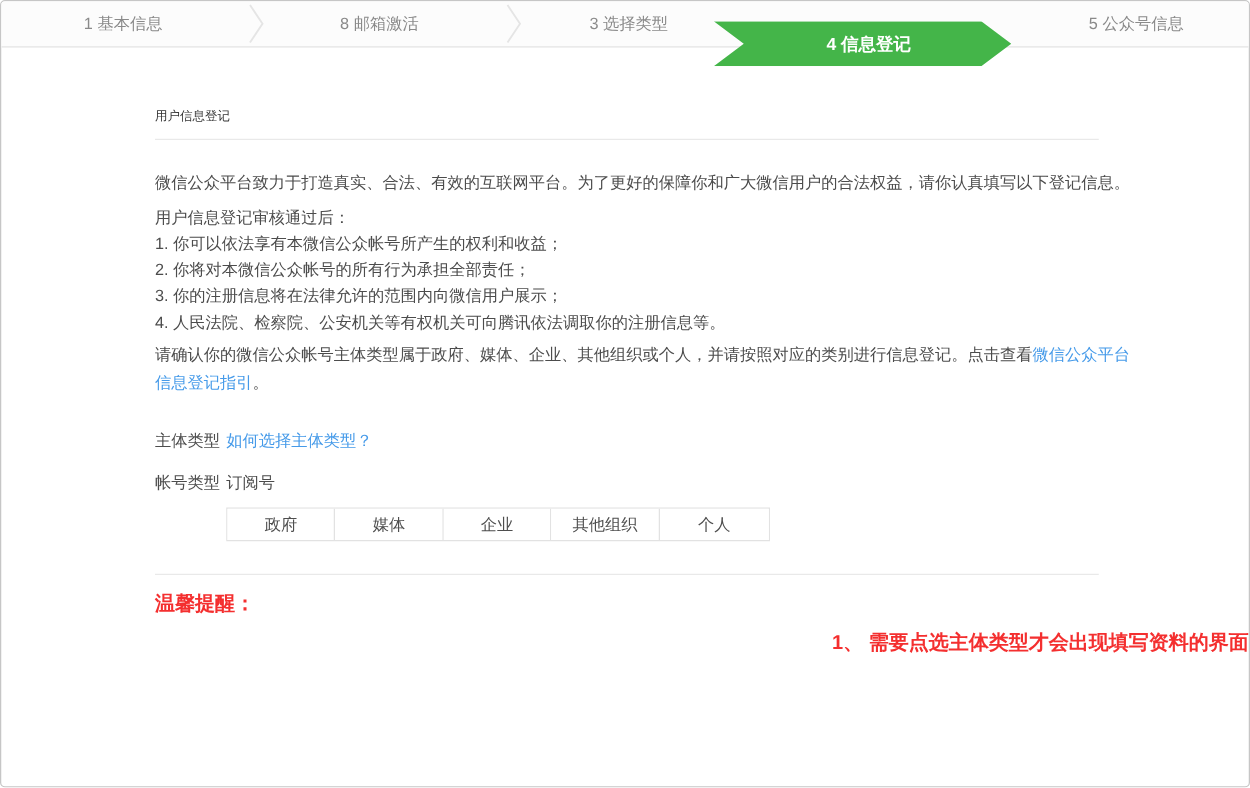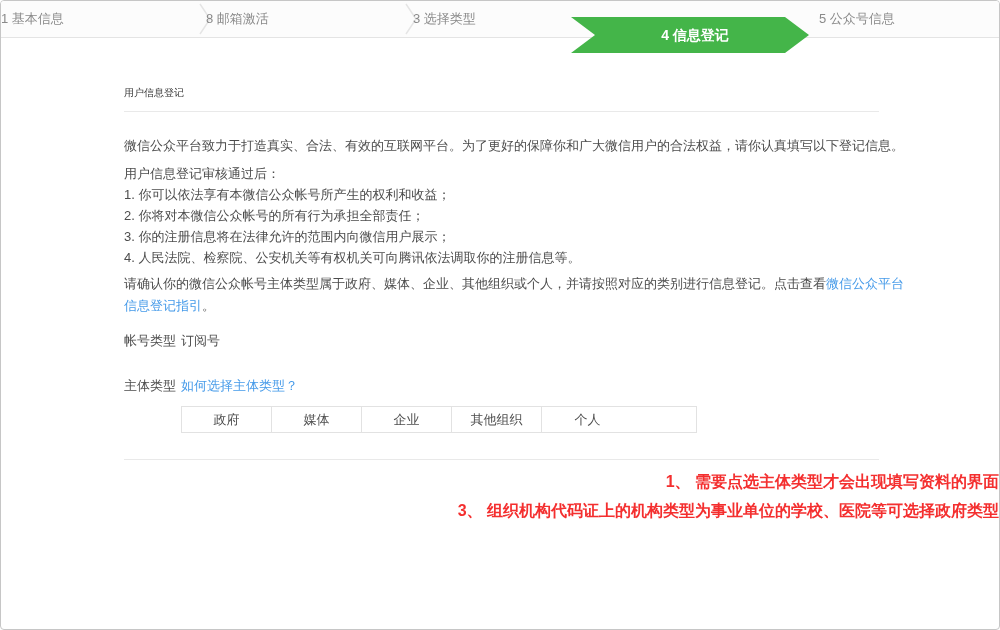--- a/index.html
+++ b/index.html
@@ -12,21 +12,21 @@
     background:#fff; overflow:hidden;
   }
 
   
   .stepbar {
     position:relative; height:37px;
     background:#fcfcfc; border-bottom:1px solid #e4e4e4;
   }
   .step {
     position:absolute; top:0; height:36px; line-height:36px;
-    text-align:left; font-size:13px; color:#8a8a8a; white-space:nowrap;
+    text-align:center; font-size:13px; color:#8a8a8a; white-space:nowrap;
   }
   .step-1 { left:0;    width:195px; }
   .step-2 { left:205px; width:195px; }
   .step-3 { left:412px; width:180px; }
   .step-5 { left:818px; width:180px; }
   .chev { position:absolute; top:0; }
   .chev-1 { left:196px; }
   .chev-2 { left:402px; }
   .step-active {
     position:absolute; left:570px; top:16px; width:238px; height:36px;
@@ -49,21 +49,21 @@
   .review div { margin-top:1px; }
 
   .confirm { margin-top:5px; width:780px; line-height:22px; }
   a.link { color:var(--blue,#459ae9); text-decoration:none; cursor:pointer; }
 
   .field-row { margin-top:15px; display:flex; align-items:center; }
   .field-row.subject { margin-top:27px; }
   .field-label { width:57px; color:#4c4c4c; }
   .field-value { color:#4c4c4c; }
 
-  .subject-tabs { margin:11px 0 0 57px; display:flex; border:1px solid #e2e2e2; background:#fff; width:516px; }
+  .subject-tabs { margin:11px 0 0 57px; display:flex; border:1px solid #e2e2e2; background:#fff; width:435px; }
   .subject-tab {
     width:90px; height:25px; line-height:25px; text-align:center;
     font-size:13px; color:#4e4e4e; border-right:1px solid #e2e2e2;
     background:#fff; cursor:pointer;
   }
   .subject-tab:last-child { border-right:none; width:91px; }
 
   .divider.tips-top { margin-top:26px; }
 
   .tips { margin-top:13px; color:var(--red,#f42f2f); }
@@ -101,39 +101,39 @@
     <div class="review">
       <div>用户信息登记审核通过后：</div>
       <div>1. 你可以依法享有本微信公众帐号所产生的权利和收益；</div>
       <div>2. 你将对本微信公众帐号的所有行为承担全部责任；</div>
       <div>3. 你的注册信息将在法律允许的范围内向微信用户展示；</div>
       <div>4. 人民法院、检察院、公安机关等有权机关可向腾讯依法调取你的注册信息等。</div>
     </div>
 
     <div class="confirm"><span>请确认你的微信公众帐号主体类型属于政府、媒体、企业、其他组织或个人，并请按照对应的类别进行信息登记。点击查看</span><a class="link">微信公众平台信息登记指引</a><span>。</span></div>
 
+    <div class="field-row subject">
+      <div class="field-label">主体类型</div>
+      <a class="link">如何选择主体类型？</a>
+    </div>
+
     <div class="field-row">
       <div class="field-label">帐号类型</div>
       <div class="field-value">订阅号</div>
-    </div>
-
-    <div class="field-row subject">
-      <div class="field-label">主体类型</div>
-      <a class="link">如何选择主体类型？</a>
     </div>
 
     <div class="subject-tabs">
       <div class="subject-tab">政府</div>
       <div class="subject-tab">媒体</div>
       <div class="subject-tab">企业</div>
       <div class="subject-tab">其他组织</div>
       <div class="subject-tab">个人</div>
     </div>
 
     <div class="divider tips-top"></div>
 
     <div class="tips">
+      <div class="tips-title">温馨提醒：</div>
       <div class="tips-item">1、 需要点选主体类型才会出现填写资料的界面</div>
-      <div class="tips-item">3、 组织机构代码证上的机构类型为事业单位的学校、医院等可选择政府类型</div>
     </div>
 
   </div>
 </div>
 
 </body></html>

